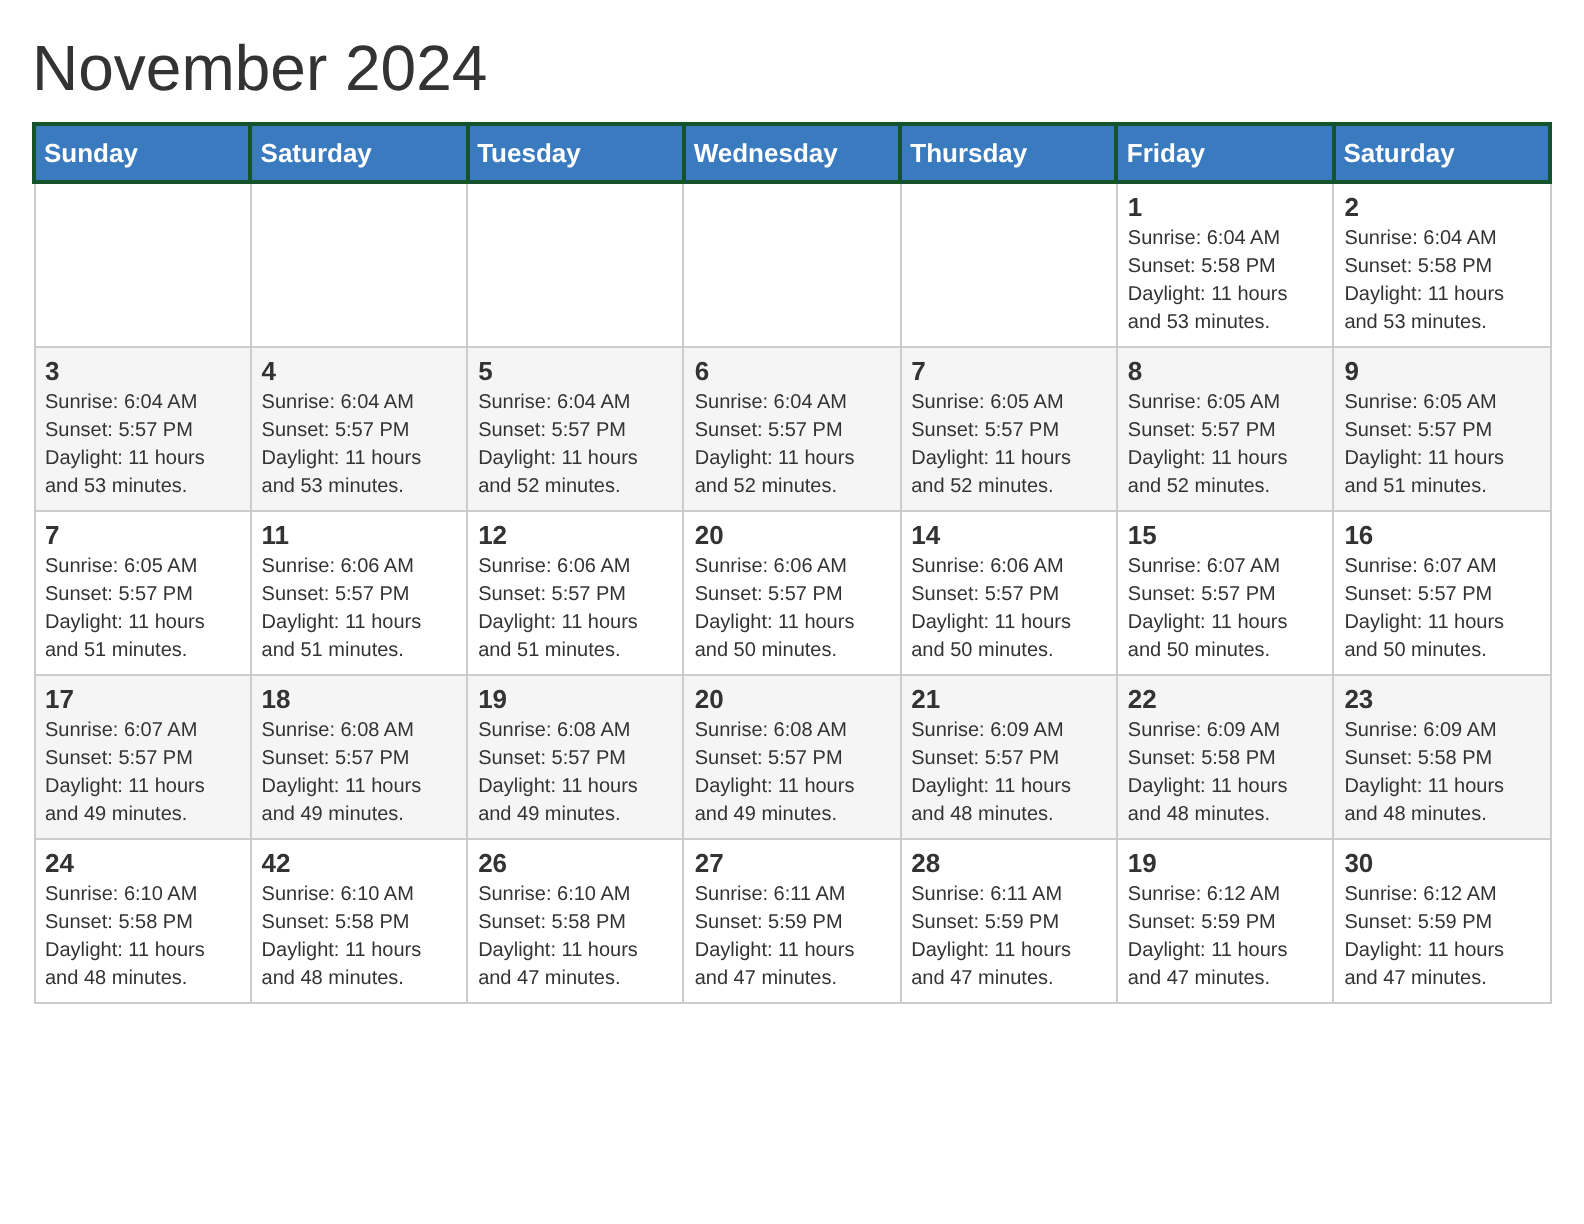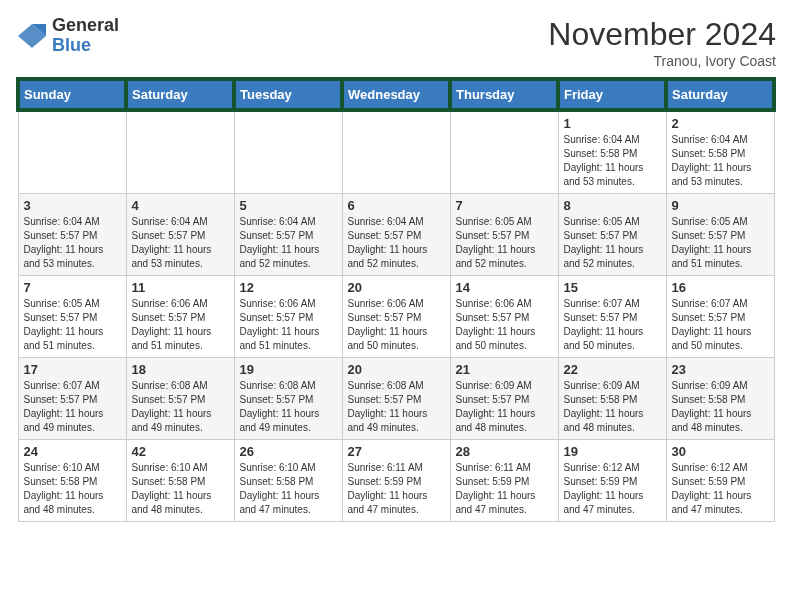--- a/index.html
+++ b/index.html
@@ -56,21 +56,21 @@
       width: 100%;
       border-collapse: collapse;
       border: 1px solid #ccc;
     }
     .calendar th {
       background-color: #3a7abf;
       color: #fff;
       padding: 6px 4px;
       font-size: 13px;
       font-weight: bold;
-      border: 4px solid #14532d;
+      border: 2px solid #14532d;
       text-align: left;
     }
     .calendar td {
       border: 1px solid #ccc;
       vertical-align: top;
       padding: 4px 5px;
       font-size: 10.5px;
       color: #333;
       width: calc(100%/7);
       min-height: 80px;
@@ -94,33 +94,22 @@
       color: #333;
     }
     .empty-cell {
       background: #fff !important;
     }
   </style>
 </head>
 <body>
 
 <div class="header">
-  <div class="logo">
-    <svg class="logo-icon" viewBox="0 0 32 28" xmlns="http://www.w3.org/2000/svg">
-      <polygon points="16,2 30,14 16,26 2,14" fill="#3a7abf" opacity="0.85"></polygon>
-      <polygon points="16,2 30,14 30,2" fill="#3a7abf"></polygon>
-    </svg>
-    <div class="logo-text">
-      <span class="logo-general">General</span>
-      <span class="logo-blue">Blue</span>
-    </div>
-  </div>
   <div class="title-block">
     <div class="month-title">November 2024</div>
-    <div class="location">Tranou, Ivory Coast</div>
   </div>
 </div>
 
 <table class="calendar">
   <thead>
     <tr>
     <th>Sunday</th>
         <th>Saturday</th>
         <th>Tuesday</th>
         <th>Wednesday</th>

